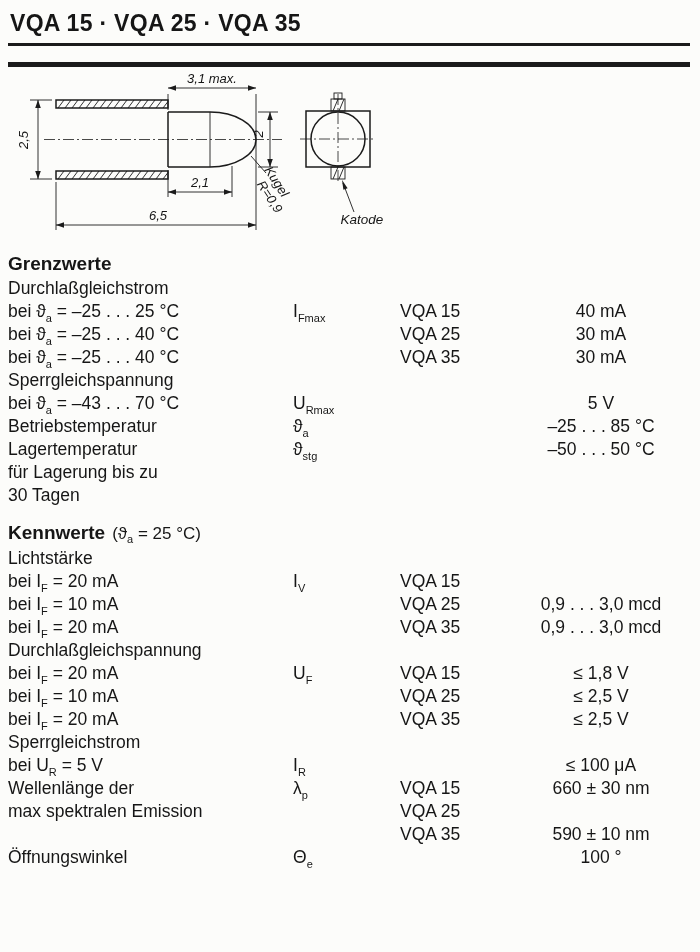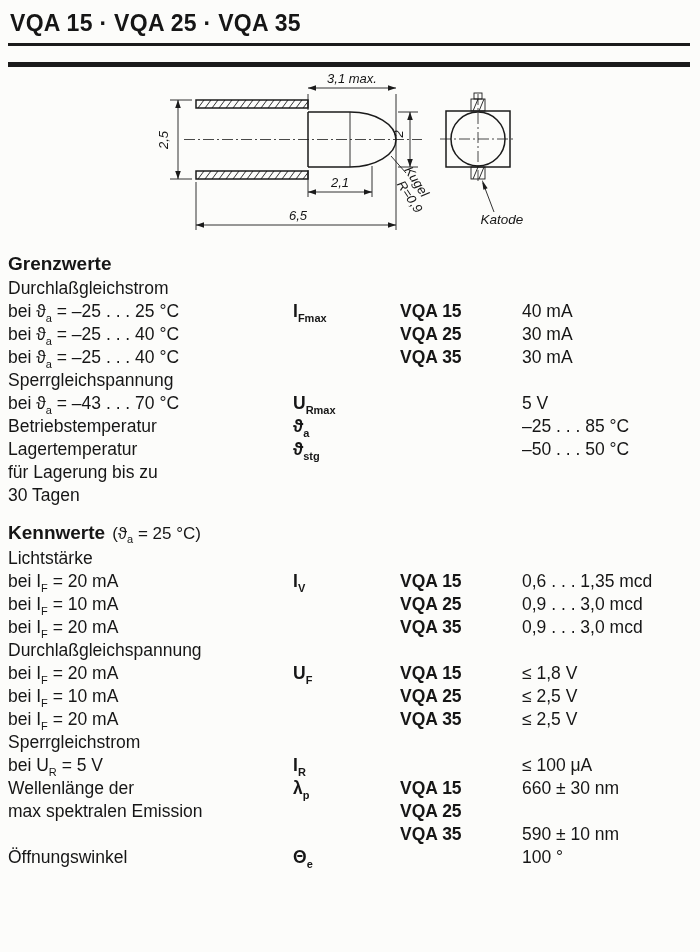--- a/index.html
+++ b/index.html
@@ -6,29 +6,29 @@
   body{
     width:700px;height:952px;overflow:hidden;
     background:#fcfcfa;color:#161616;
     font-family:"Liberation Sans","DejaVu Sans",sans-serif;
     -webkit-font-smoothing:antialiased;
   }
   .page{padding:10px 10px 0 8px}
   .title{font-size:23px;font-weight:700;letter-spacing:.3px;padding-left:2px}
   .rule-a{height:3px;background:#1b1b1b;margin-top:6px}
   .rule-b{height:5px;background:#1b1b1b;margin-top:16px}
-  .drawing-wrap{display:flex;justify-content:center;margin-top:3px;margin-right:2px}
+  .drawing-wrap{display:flex;justify-content:flex-start;margin-top:3px;margin-right:2px}
   .specs{font-size:17.5px;line-height:23px}
   h2.h{font-size:19px;font-weight:700;margin:4px 0 2px}
   h2.kh{margin-top:14px}
   .note{font-weight:400;font-size:17px;margin-left:7px}
   .group{}
   .row{display:grid;grid-template-columns:285px 107px 122px auto}
-  .s,.t{font-weight:700}
-  .v{text-align:left;padding-right:10px}
+  .s,.t{font-weight:400}
+  .v{text-align:center;padding-right:10px}
   sub{font-size:11px;line-height:0}
   svg .ln{stroke:#1b1b1b;stroke-width:1.5;fill:none}
   svg .tn{stroke:#1b1b1b;stroke-width:.9;fill:none}
   svg .cl{stroke:#1b1b1b;stroke-width:.8;fill:none;stroke-dasharray:11 3 2 3}
   svg .ah{fill:#1b1b1b;stroke:none}
   svg .dt{font-size:13px;font-style:italic;fill:#161616}
   svg .lbl{font-size:13.5px;font-style:italic;fill:#161616}
 </style>
 </head>
 <body>
@@ -164,21 +164,20 @@
     <h2 class="h kh">
       <span>Kennwerte</span><span class="note"><span>(</span><span>ϑ</span><sub>a</sub><span> = 25 °C)</span></span>
     </h2>
 
     <div class="group">
       <div class="gtitle">Lichtstärke</div>
       <div class="row">
         <span class="c"><span>bei </span><span>I</span><sub>F</sub><span> = 20 mA</span></span>
         <span class="s"><span>I</span><sub>V</sub></span>
         <span class="t">VQA 15</span>
-        <span class="v">0,6 . . . 1,35 mcd</span>
       </div>
       <div class="row">
         <span class="c"><span>bei </span><span>I</span><sub>F</sub><span> = 10 mA</span></span>
         <span class="s"><span></span><sub></sub></span>
         <span class="t">VQA 25</span>
         <span class="v">0,9 . . . 3,0 mcd</span>
       </div>
       <div class="row">
         <span class="c"><span>bei </span><span>I</span><sub>F</sub><span> = 20 mA</span></span>
         <span class="s"><span></span><sub></sub></span>

